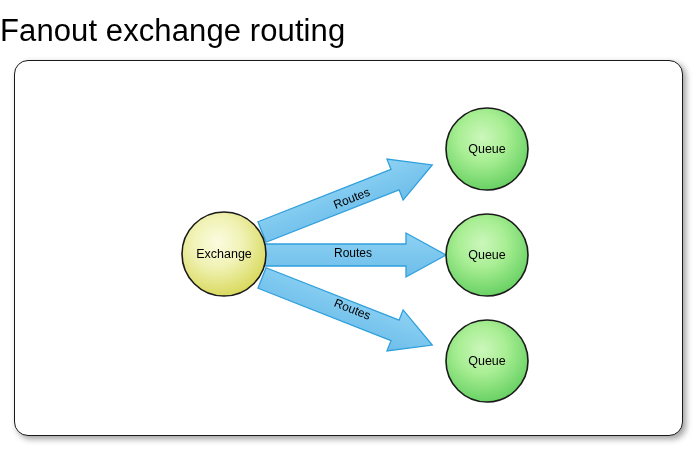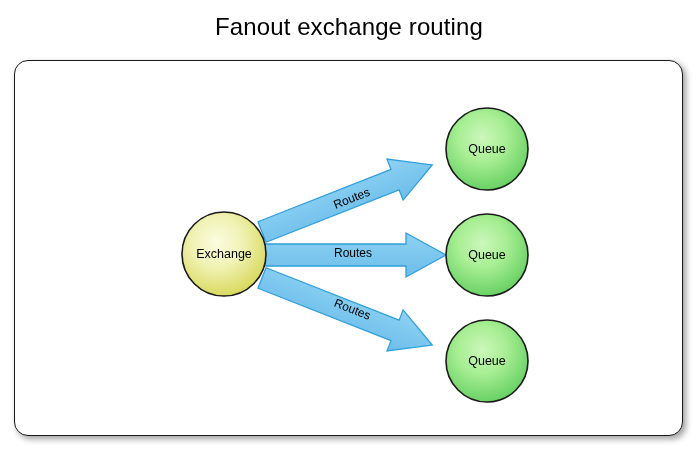--- a/index.html
+++ b/index.html
@@ -16,22 +16,21 @@
     width: 698px;
     height: 463px;
     background: #ffffff;
     overflow: hidden;
   }
   #diagram-title {
     position: absolute;
     left: 0;
     top: 13px;
     width: 698px;
-    text-align: center;
-    font-size: 24px;
+    font-size: 31px;
     font-weight: normal;
     color: #000000;
     letter-spacing: 0.1px;
     font-family: "Liberation Sans", sans-serif;
   }
   #canvas-frame {
     position: absolute;
     left: 14px;
     top: 60px;
     width: 669px;

